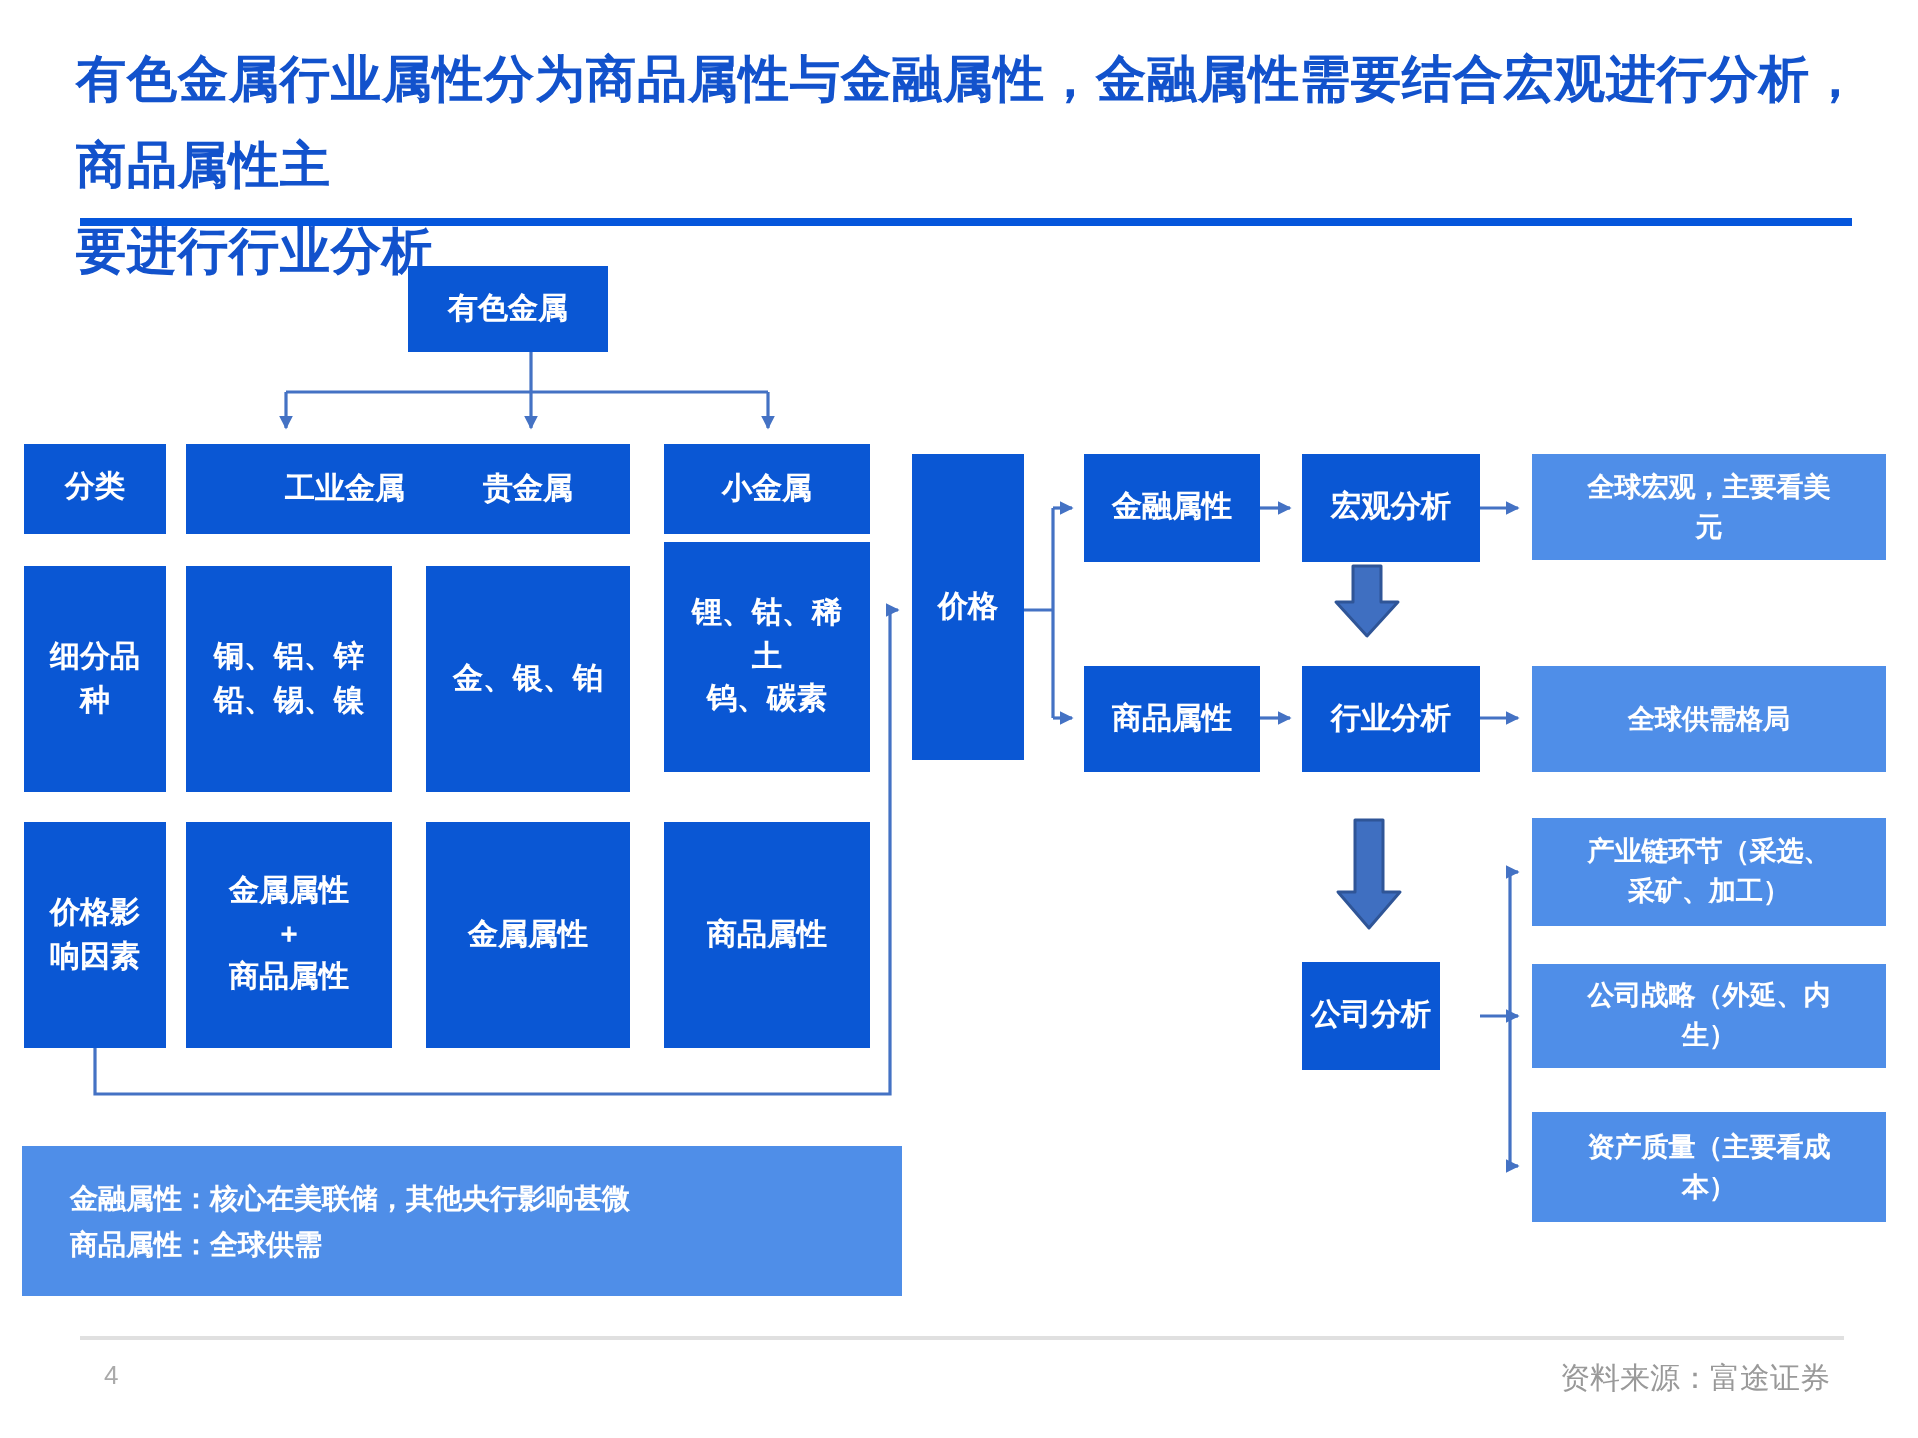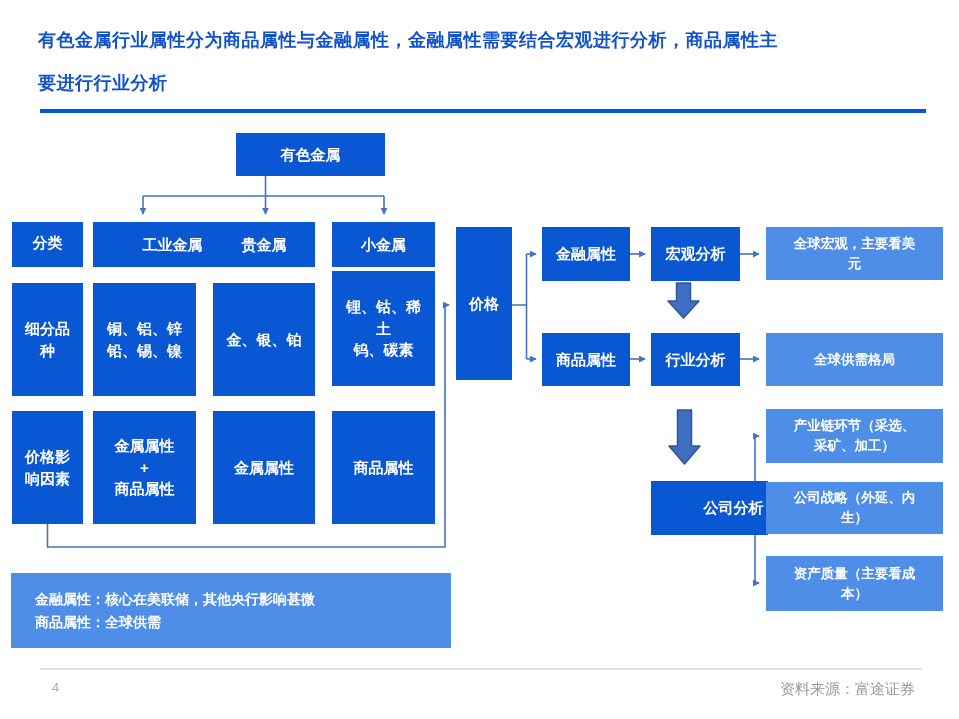--- a/index.html
+++ b/index.html
@@ -2,21 +2,21 @@
 <html><head>
 <meta charset="utf-8">
 <style>
   html,body{margin:0;padding:0;background:#fff;}
   #canvas{
     position:relative;width:959px;height:719px;background:#ffffff;overflow:hidden;
     font-family:"Liberation Sans",sans-serif;
   }
   .title{
     position:absolute;left:38px;top:19px;width:895px;
-    font-size:18px;font-weight:700;color:#1252CC;line-height:43px;
+    font-size:25px;font-weight:700;color:#1252CC;line-height:43px;
     white-space:pre-line;letter-spacing:0.5px;
   }
   .title-underline{
     position:absolute;left:40px;top:109px;width:886px;height:4px;background:#0556DC;
   }
   .nbox{
     position:absolute;background:#0A57D4;color:#ffffff;font-weight:700;
     display:flex;align-items:center;justify-content:center;text-align:center;
     font-size:15px;line-height:1.45;white-space:pre-line;
   }
@@ -73,21 +73,21 @@
       <path d="M740,508 H755 M755,436 V583"></path>
       <path d="M755,436 H759" marker-end="url(#arr)"></path>
       <path d="M755,508 H759" marker-end="url(#arr)"></path>
       <path d="M755,583 H759" marker-end="url(#arr)"></path>
     </g>
 
     <path d="M676.5,283 H690.5 V301 H699 L683.5,318 L668,301 H676.5 Z" fill="#3F6FC1" stroke="#2F5597" stroke-width="1.5" stroke-linejoin="round"></path>
     <path d="M677.5,410 H691.5 V446 H700 L684.5,464 L669,446 H677.5 Z" fill="#3F6FC1" stroke="#2F5597" stroke-width="1.5" stroke-linejoin="round"></path>
   </svg>
 
-  <div class="nbox" style="left:204px;top:133px;width:149px;height:43px;margin-left:32px;">有色金属</div>
+  <div class="nbox" style="left:204px;top:133px;width:100px;height:43px;">有色金属</div>
 
   <div class="nbox" style="left:12px;top:222px;width:71px;height:45px;font-family:Liberation Mono, monospace;">分类</div>
   <div class="nbox" style="left:93px;top:222px;width:103px;height:45px;padding-left:28px;">工业金属</div>
   <div class="nbox" style="left:213px;top:222px;width:102px;height:45px;">贵金属</div>
   <div class="nbox" style="left:332px;top:222px;width:103px;height:45px;">小金属</div>
 
   <div class="nbox" style="left:12px;top:283px;width:71px;height:113px;">细分品
 种</div>
   <div class="nbox" style="left:93px;top:283px;width:103px;height:113px;">铜、铝、锌
 铅、锡、镍</div>
@@ -108,21 +108,21 @@
 
   <div class="nbox" style="left:542px;top:227px;width:88px;height:54px;">金融属性</div>
   <div class="nbox" style="left:651px;top:227px;width:89px;height:54px;">宏观分析</div>
   <div class="lbox" style="left:766px;top:227px;width:177px;height:53px;">全球宏观，主要看美
 元</div>
 
   <div class="nbox" style="left:542px;top:333px;width:88px;height:53px;">商品属性</div>
   <div class="nbox" style="left:651px;top:333px;width:89px;height:53px;">行业分析</div>
   <div class="lbox" style="left:766px;top:333px;width:177px;height:53px;">全球供需格局</div>
 
-  <div class="nbox" style="left:651px;top:481px;width:69px;height:54px;padding-left:48px;">公司分析</div>
+  <div class="nbox" style="left:651px;top:481px;width:69px;height:54px;">公司分析</div>
   <div class="lbox" style="left:766px;top:409px;width:177px;height:54px;">产业链环节（采选、
 采矿、加工）</div>
   <div class="lbox" style="left:766px;top:482px;width:177px;height:52px;">公司战略（外延、内
 生）</div>
   <div class="lbox" style="left:766px;top:556px;width:177px;height:55px;">资产质量（主要看成
 本）</div>
 
   <div class="footnote">金融属性：核心在美联储，其他央行影响甚微
 商品属性：全球供需</div>
 

